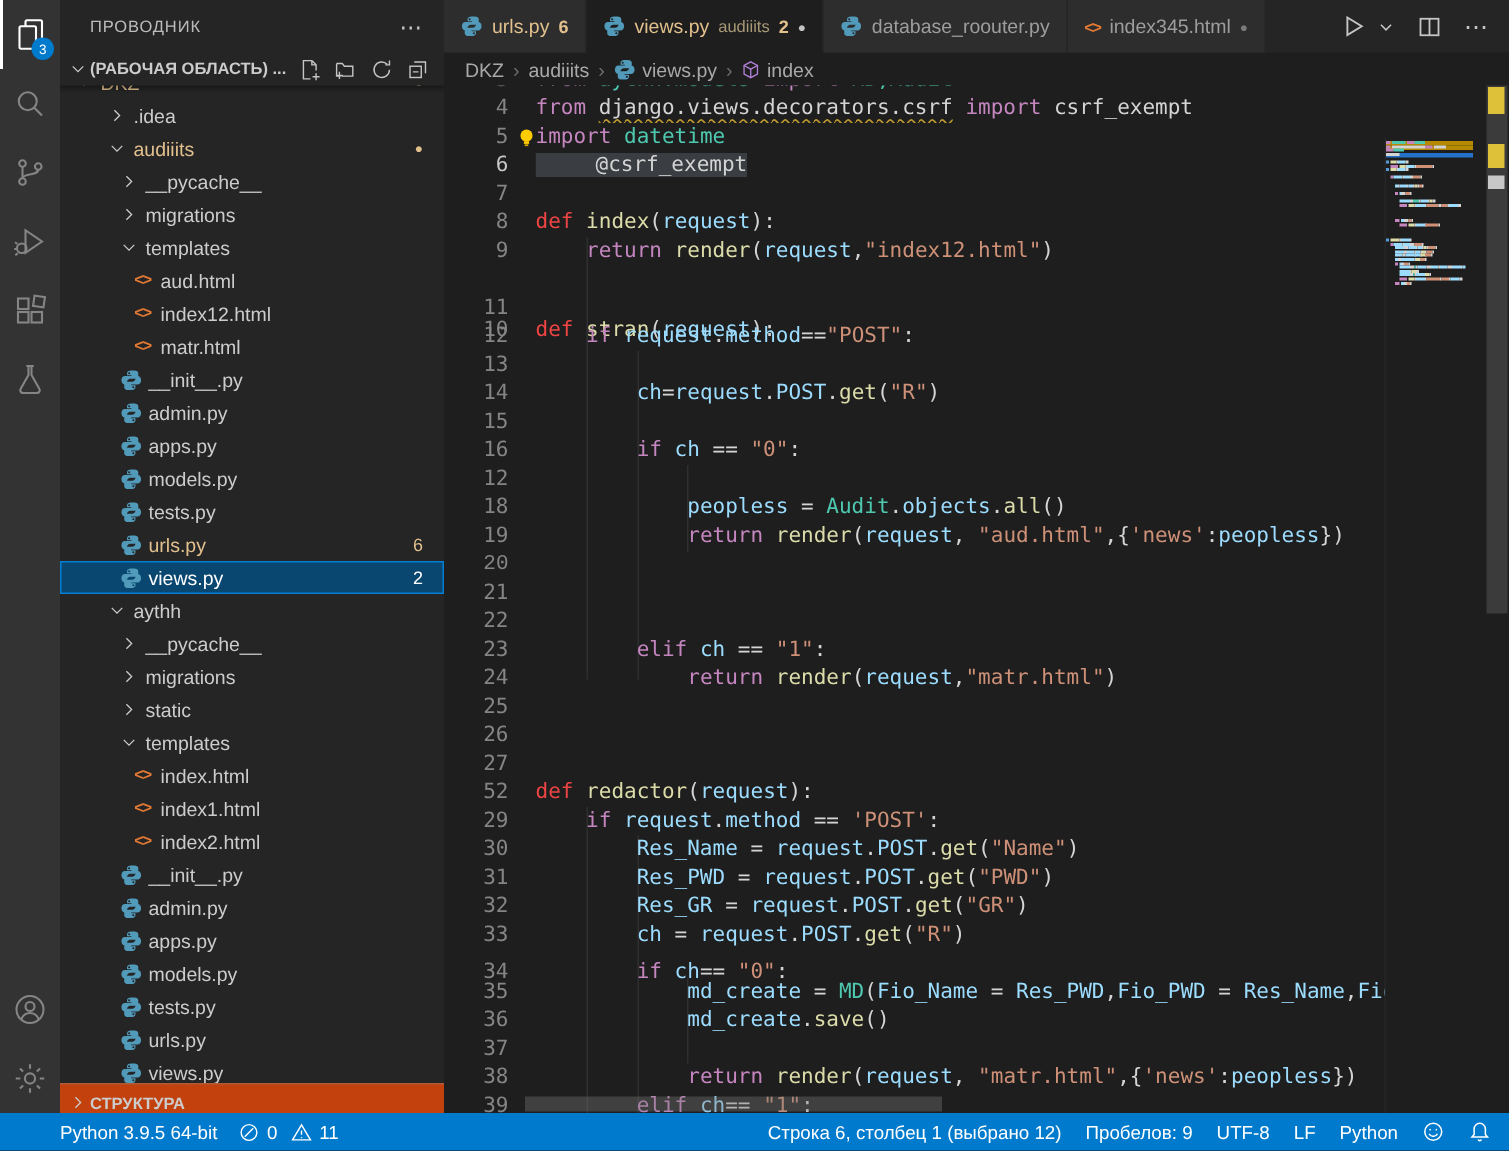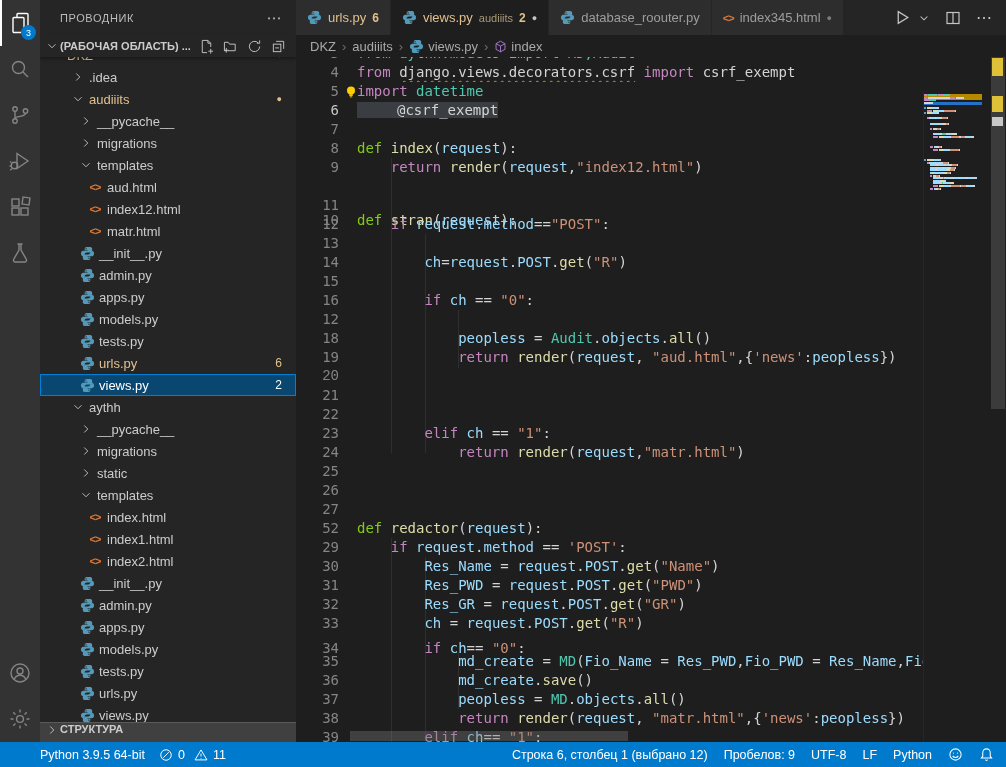--- a/index.html
+++ b/index.html
@@ -27,22 +27,22 @@
   .tree{position:absolute;top:44px;left:0;right:0;height:678px;overflow:hidden;}
   .trow{height:22px;display:flex;align-items:center;font-size:13px;color:#cccccc;cursor:pointer;position:relative;}
   .trow .chev{width:16px;display:flex;justify-content:center;flex:none;color:#cccccc;}
   .trow .ficon{width:18px;flex:none;display:flex;justify-content:center;align-items:center;}
   .trow .lbl{margin-left:3px;white-space:nowrap;}
   .trow .right{margin-left:auto;padding-right:14px;font-size:12px;}
   .trow.sel{background:#094771;outline:1px solid #007fd4;outline-offset:-1px;}
   .trow.sel .lbl,.trow.sel .right{color:#ffffff;}
   .mod{color:#e2c08d;}
   .htmlglyph{color:#e37933;font-size:11px;font-weight:bold;letter-spacing:-1px;}
-  .outline{position:absolute;bottom:0;left:0;right:0;height:20px;border-top:1px solid rgba(140,140,140,.35);background:#404040;
-    display:flex;align-items:flex-start;font-weight:bold;font-size:11px;color:#cccccc;padding-left:4px;z-index:7;}
+  .outline{position:absolute;bottom:0;left:0;right:0;height:20px;border-top:1px solid rgba(140,140,140,.35);background:#c2410c;
+    display:flex;align-items:flex-end;font-weight:bold;font-size:11px;color:#cccccc;padding-left:4px;z-index:7;}
 
   
   .editor{position:absolute;left:296px;top:0;right:0;height:742px;background:#1e1e1e;}
   .tabs{position:absolute;top:0;left:0;right:0;height:35px;background:#252526;display:flex;align-items:stretch;z-index:5;}
   #tab-list{display:flex;}
   .tab{display:flex;align-items:center;gap:6px;padding:0 11px;background:#2d2d2d;border-right:1px solid #252526;
     font-size:13px;color:#9d9d9d;cursor:pointer;white-space:nowrap;}
   .tab.active{background:#1e1e1e;}
   .tab .hint{font-size:11px;color:#a89a78;}
   .tab .tbadge{color:#e2c08d;font-weight:bold;font-size:12px;}
@@ -55,21 +55,21 @@
     font-size:13px;color:#a9a9a9;padding-left:14px;gap:4px;z-index:4;}
   .bcrumb .bsep{color:#6e6e6e;padding:0 2px;}
   .bcrumb .bitem{display:flex;align-items:center;gap:4px;cursor:pointer;}
 
   .codewrap{position:absolute;top:35px;left:0;right:0;bottom:0;overflow:hidden;}
   .crow{position:absolute;left:0;right:0;height:19px;line-height:19px;
     font-family:"DejaVu Sans Mono",monospace;font-size:14px;white-space:pre;}
   .lnum{position:absolute;left:0;width:43px;text-align:right;color:#858585;}
   .lnum.cur{color:#c6c6c6;}
   .ltext{position:absolute;left:61px;right:83px;overflow:hidden;}
-  .tk-kw{color:#c586c0;} .tk-df{color:#84cc16;} .tk-fn{color:#dcdcaa;} .tk-vr{color:#9cdcfe;}
+  .tk-kw{color:#c586c0;} .tk-df{color:#ef4444;} .tk-fn{color:#dcdcaa;} .tk-vr{color:#9cdcfe;}
   .tk-st{color:#ce9178;} .tk-cl{color:#4ec9b0;} .tk-pl{color:#d4d4d4;}
   .sq{text-decoration:underline;text-decoration-style:wavy;text-decoration-color:#bf9a2e;text-decoration-thickness:1px;text-underline-offset:3px;}
   .selbg{background:#3a3d41;padding-left:40px;}
   .guide{position:absolute;width:1px;background:rgba(255,255,255,.08);}
   .bulb{position:absolute;left:48px;z-index:3;}
 
   .minimap{position:absolute;top:57px;left:627px;width:67px;bottom:0;overflow:hidden;border-left:1px solid rgba(255,255,255,.04);}
   .mrow{position:absolute;height:3px;white-space:nowrap;}
   .mrow i{display:inline-block;height:2px;vertical-align:top;}
   .mhl{position:absolute;height:3px;left:0;}
@@ -583,21 +583,21 @@
         <div class="crow" style="top: 465px;"><span class="lnum">27</span><span class="ltext"></span></div>
         <div class="crow" style="top: 484px;"><span class="lnum">52</span><span class="ltext"><span class="tk-df">def</span><span class="tk-pl"> </span><span class="tk-fn">redactor</span><span class="tk-pl">(</span><span class="tk-vr">request</span><span class="tk-pl">):</span></span></div>
         <div class="crow" style="top: 503px;"><span class="lnum">29</span><span class="ltext"><span class="tk-pl">    </span><span class="tk-kw">if</span><span class="tk-pl"> </span><span class="tk-vr">request</span><span class="tk-pl">.</span><span class="tk-vr">method</span><span class="tk-pl"> == </span><span class="tk-st">'POST'</span><span class="tk-pl">:</span></span></div>
         <div class="crow" style="top: 522px;"><span class="lnum">30</span><span class="ltext"><span class="tk-pl">        </span><span class="tk-vr">Res_Name</span><span class="tk-pl"> = </span><span class="tk-vr">request</span><span class="tk-pl">.</span><span class="tk-vr">POST</span><span class="tk-pl">.</span><span class="tk-fn">get</span><span class="tk-pl">(</span><span class="tk-st">"Name"</span><span class="tk-pl">)</span></span></div>
         <div class="crow" style="top: 541px;"><span class="lnum">31</span><span class="ltext"><span class="tk-pl">        </span><span class="tk-vr">Res_PWD</span><span class="tk-pl"> = </span><span class="tk-vr">request</span><span class="tk-pl">.</span><span class="tk-vr">POST</span><span class="tk-pl">.</span><span class="tk-fn">get</span><span class="tk-pl">(</span><span class="tk-st">"PWD"</span><span class="tk-pl">)</span></span></div>
         <div class="crow" style="top: 560px;"><span class="lnum">32</span><span class="ltext"><span class="tk-pl">        </span><span class="tk-vr">Res_GR</span><span class="tk-pl"> = </span><span class="tk-vr">request</span><span class="tk-pl">.</span><span class="tk-vr">POST</span><span class="tk-pl">.</span><span class="tk-fn">get</span><span class="tk-pl">(</span><span class="tk-st">"GR"</span><span class="tk-pl">)</span></span></div>
         <div class="crow" style="top: 579px;"><span class="lnum">33</span><span class="ltext"><span class="tk-pl">        </span><span class="tk-vr">ch</span><span class="tk-pl"> = </span><span class="tk-vr">request</span><span class="tk-pl">.</span><span class="tk-vr">POST</span><span class="tk-pl">.</span><span class="tk-fn">get</span><span class="tk-pl">(</span><span class="tk-st">"R"</span><span class="tk-pl">)</span></span></div>
         <div class="crow" style="top: 604px;"><span class="lnum">34</span><span class="ltext"><span class="tk-pl">        </span><span class="tk-kw">if</span><span class="tk-pl"> </span><span class="tk-vr">ch</span><span class="tk-pl">== </span><span class="tk-st">"0"</span><span class="tk-pl">:</span></span></div>
         <div class="crow" style="top: 617px;"><span class="lnum">35</span><span class="ltext"><span class="tk-pl">            </span><span class="tk-vr">md_create</span><span class="tk-pl"> = </span><span class="tk-cl">MD</span><span class="tk-pl">(</span><span class="tk-vr">Fio_Name</span><span class="tk-pl"> = </span><span class="tk-vr">Res_PWD</span><span class="tk-pl">,</span><span class="tk-vr">Fio_PWD</span><span class="tk-pl"> = </span><span class="tk-vr">Res_Name</span><span class="tk-pl">,</span><span class="tk-vr">Fio</span></span></div>
         <div class="crow" style="top: 636px;"><span class="lnum">36</span><span class="ltext"><span class="tk-pl">            </span><span class="tk-vr">md_create</span><span class="tk-pl">.</span><span class="tk-fn">save</span><span class="tk-pl">()</span></span></div>
-        <div class="crow" style="top: 655px;"><span class="lnum">37</span><span class="ltext"><span class="tk-pl">            </span><span class="tk-vr">peopless</span><span class="tk-pl"> = </span><span class="tk-cl">MD</span><span class="tk-pl">.</span><span class="tk-vr">objects</span><span class="tk-pl">.</span><span class="tk-fn">all</span><span class="tk-pl">()</span></span></div>
+        <div class="crow" style="top: 655px;"><span class="lnum">37</span></div>
         <div class="crow" style="top: 674px;"><span class="lnum">38</span><span class="ltext"><span class="tk-pl">            </span><span class="tk-kw">return</span><span class="tk-pl"> </span><span class="tk-fn">render</span><span class="tk-pl">(</span><span class="tk-vr">request</span><span class="tk-pl">, </span><span class="tk-st">"matr.html"</span><span class="tk-pl">,{</span><span class="tk-st">'news'</span><span class="tk-pl">:</span><span class="tk-vr">peopless</span><span class="tk-pl">})</span></span></div>
         <div class="crow" style="top: 693px;"><span class="lnum">39</span><span class="ltext"><span class="tk-pl">        </span><span class="tk-kw">elif</span><span class="tk-pl"> </span><span class="tk-vr">ch</span><span class="tk-pl">== </span><span class="tk-st">"1"</span><span class="tk-pl">:</span></span></div>
       </div>
 
     <div class="bulb" style="top:50px">
       <svg width="14" height="14" viewBox="0 0 16 16">
           <circle cx="8" cy="6.2" r="4.6" fill="#ffcc00"></circle>
           <rect x="6" y="10.5" width="4" height="2" fill="#ffcc00"></rect>
           <rect x="6.6" y="12.8" width="2.8" height="1.4" fill="#d4a900"></rect>
         </svg>

